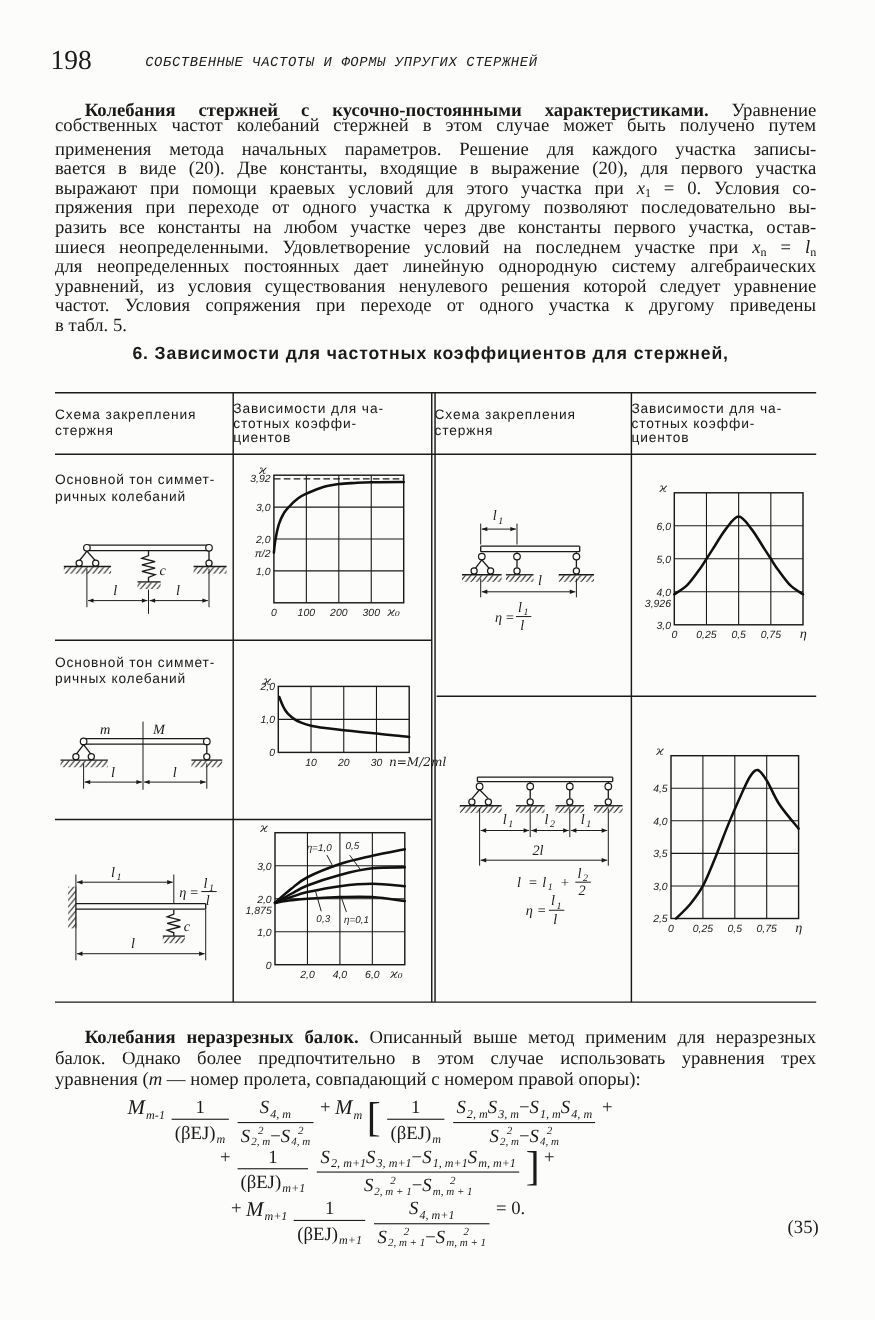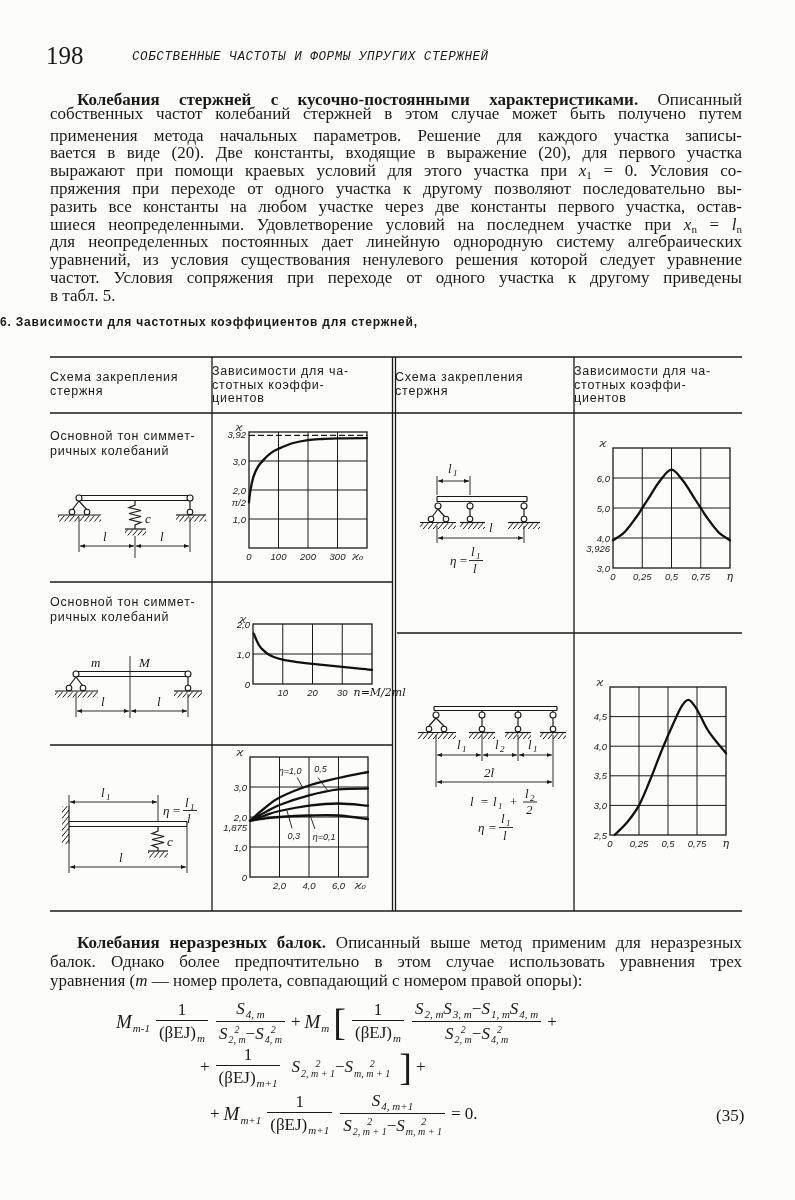--- a/index.html
+++ b/index.html
@@ -6,59 +6,59 @@
 html,body{width:795px;height:1200px;background:#fcfcfa;overflow:hidden}
 #page{position:relative;width:795px;height:1200px;color:#1a1a1a;font-family:"Liberation Serif",serif}
 .pnum{position:absolute;left:46px;top:45px;font-size:25px;line-height:22px}
 .rtitle{position:absolute;left:132px;top:49px;font-family:Liberation Mono, monospace;font-style:italic;font-size:12.6px;letter-spacing:.55px;line-height:16px}
 .tl{position:absolute;left:50px;width:692px;height:20px;font-size:17px;line-height:20px;text-align:justify;text-align-last:justify;overflow:hidden}
 .tl.last{text-align-last:left}
 .tl.ind{padding-left:27px}
 .tl b{font-weight:bold}
 .tl i{font-style:italic}
 .tl .sub{font-size:11px;position:relative;top:3px}
-.cap{position:absolute;left:0;width:783px;text-align:left;font-family:"Liberation Sans",sans-serif;font-weight:bold;font-size:12px;letter-spacing:.8px;line-height:14px}
+.cap{position:absolute;left:0;width:783px;text-align:center;font-family:"Liberation Sans",sans-serif;font-weight:bold;font-size:16px;letter-spacing:.8px;line-height:14px}
 .th{position:absolute;text-align:left;font-family:"Liberation Sans",sans-serif;font-size:12.5px;letter-spacing:.8px;line-height:13.5px}
 .rl{position:absolute;left:50px;font-family:"Liberation Sans",sans-serif;font-size:12.5px;letter-spacing:.75px;line-height:15px}
 svg.ov{position:absolute;left:0;top:0;width:795px;height:1200px}
 .ln{stroke:#1a1a1a;stroke-width:1.2;fill:none}
 .rule{stroke:#1a1a1a;stroke-width:1.3;fill:none}
 .nd{fill:#fcfcfa;stroke:#1a1a1a;stroke-width:1.1}
 .dim{stroke:#1a1a1a;stroke-width:.9;fill:none}
 .dl{font-family:"Liberation Serif",serif;font-style:italic;font-size:13px;fill:#1a1a1a}
 .dls{font-family:"Liberation Serif",serif;font-style:italic;font-size:9px;fill:#1a1a1a}
 .grid{stroke:#1a1a1a;stroke-width:1}
 .frame{stroke:#1a1a1a;stroke-width:1.3;fill:none}
 .dash{stroke:#1a1a1a;stroke-width:1.3;stroke-dasharray:6 3;fill:none}
 .curve{stroke:#111;stroke-width:2.3;fill:none;stroke-linejoin:round;stroke-linecap:round}
 .lead{stroke:#1a1a1a;stroke-width:.9}
 .tk{font-family:"Liberation Sans",sans-serif;font-style:italic;font-size:9.5px;fill:#1a1a1a}
 .al{font-family:"DejaVu Serif",serif;font-style:italic;font-size:11px;fill:#1a1a1a}
 .an{font-family:"Liberation Sans",sans-serif;font-style:italic;font-size:9px;fill:#1a1a1a}
-.eq{position:absolute;display:flex;align-items:center;height:50px;font-size:17px;white-space:nowrap}
+.eq{position:absolute;display:flex;align-items:flex-start;height:50px;font-size:17px;white-space:nowrap}
 .eq>*{margin:0 2px}
 .fr{display:inline-flex;flex-direction:column;align-items:center;margin:0 4px;line-height:19px}
 .fr>.n{padding:0 3px 1px;border-bottom:1.2px solid #1a1a1a;text-align:center;width:100%}
 .fr>.d{padding:2px 3px 0;text-align:center}
 .big{font-size:19px;font-style:italic}
 .sb{font-size:11px;font-style:italic;position:relative;top:4px;margin-left:1px}
 .ss{display:inline-flex;flex-direction:column;font-size:10px;line-height:10px;vertical-align:middle;font-style:italic;margin-left:1px}
 .brk{font-size:38px;line-height:38px;font-weight:300}
 .eqno{position:absolute;left:716px;top:1106px;font-size:17px}
 </style>
 </head>
 <body>
 
 <div id="page">
 
   <div class="pnum">198</div>
   <div class="rtitle">СОБСТВЕННЫЕ ЧАСТОТЫ И ФОРМЫ УПРУГИХ СТЕРЖНЕЙ</div>
 
   <div>
-    <div class="tl ind" style="top:90px"><b>Колебания стержней с кусочно-постоянными характеристиками.</b><span> Описанный</span></div>
+    <div class="tl ind" style="top:90px"><b>Колебания стержней с кусочно-постоянными характеристиками.</b><span> Уравнение</span></div>
     <div class="tl" style="top:104px">собственных частот колебаний стержней в этом случае может быть получено путем</div>
     <div class="tl" style="top:125.6px">применения метода начальных параметров. Решение для каждого участка записы-</div>
     <div class="tl" style="top:143.4px">вается в виде (20). Две константы, входящие в выражение (20), для первого участка</div>
     <div class="tl" style="top:161.2px"><span>выражают при помощи краевых условий для этого участка при </span><i>x</i><span class="sub">1</span><span> = 0</span><span>. Условия со-</span></div>
     <div class="tl" style="top:179px">пряжения при переходе от одного участка к другому позволяют последовательно вы-</div>
     <div class="tl" style="top:196.8px">разить все константы на любом участке через две константы первого участка, остав-</div>
     <div class="tl" style="top:214.6px"><span>шиеся неопределенными. Удовлетворение условий на последнем участке при </span><i>x</i><span class="sub">n</span><span> = </span><i>l</i><span class="sub">n</span></div>
     <div class="tl" style="top:232.4px">для неопределенных постоянных дает линейную однородную систему алгебраических</div>
     <div class="tl" style="top:250.2px">уравнений, из условия существования ненулевого решения которой следует уравнение</div>
     <div class="tl" style="top:268px">частот. Условия сопряжения при переходе от одного участка к другому приведены</div>
@@ -489,20 +489,21 @@
       <span>+</span>
     </div>
 
     <div class="eq" style="left:198px;top:1042px">
       <span>+</span>
       <span class="fr">
           <span class="n">1</span>
           <span class="d"><span>(βEJ)</span><span class="sb">m+1</span></span>
         </span>
       <span class="fr">
+        <span class="n"><i>S</i><span class="sb">2, m+1</span><i>S</i><span class="sb">3, m+1</span><span>−</span><i>S</i><span class="sb">1, m+1</span><i>S</i><span class="sb">m, m+1</span></span>
         <span class="d"><i>S</i><span class="ss">
               <span>2</span>
               <span>2, m + 1</span>
             </span><span>−</span><i>S</i><span class="ss">
               <span>2</span>
               <span>m, m + 1</span>
             </span></span>
       </span>
       <span class="brk">]</span>
       <span>+</span>

